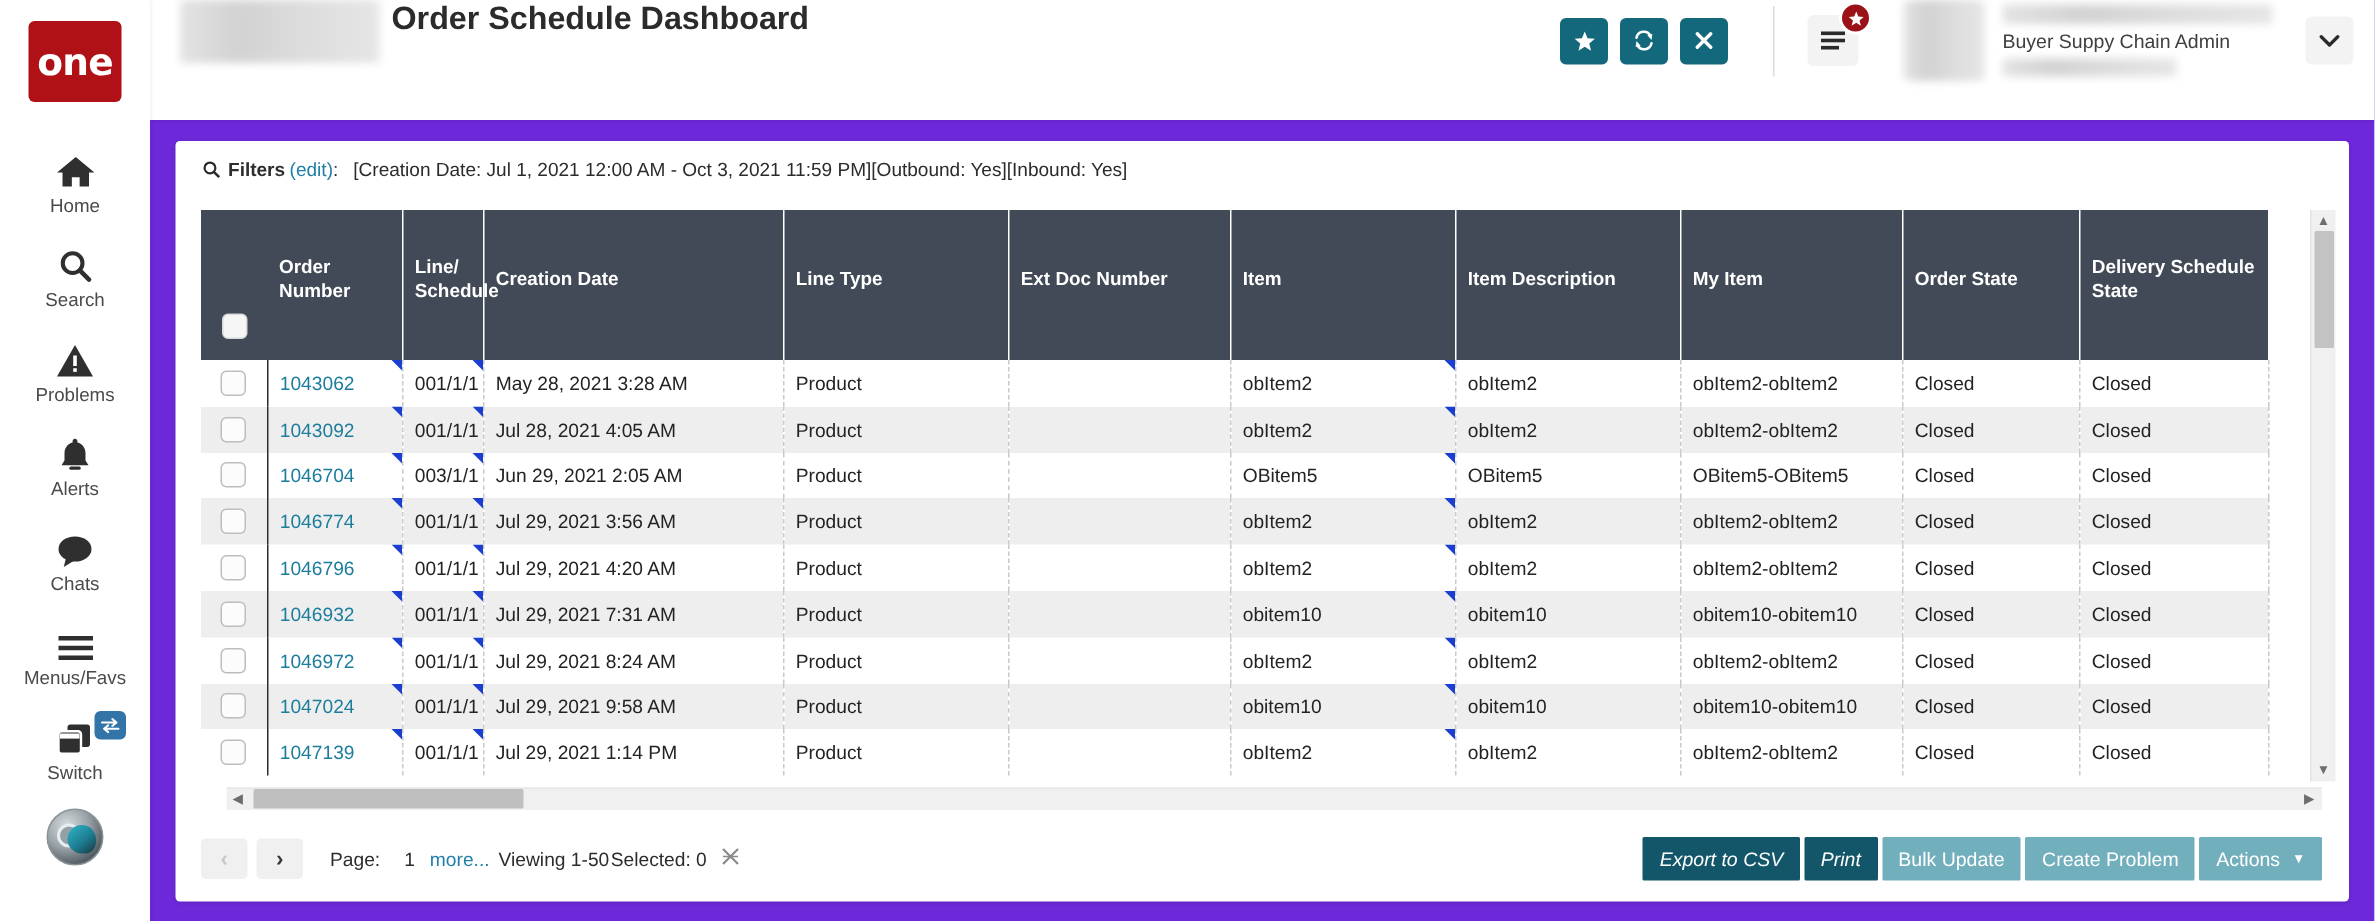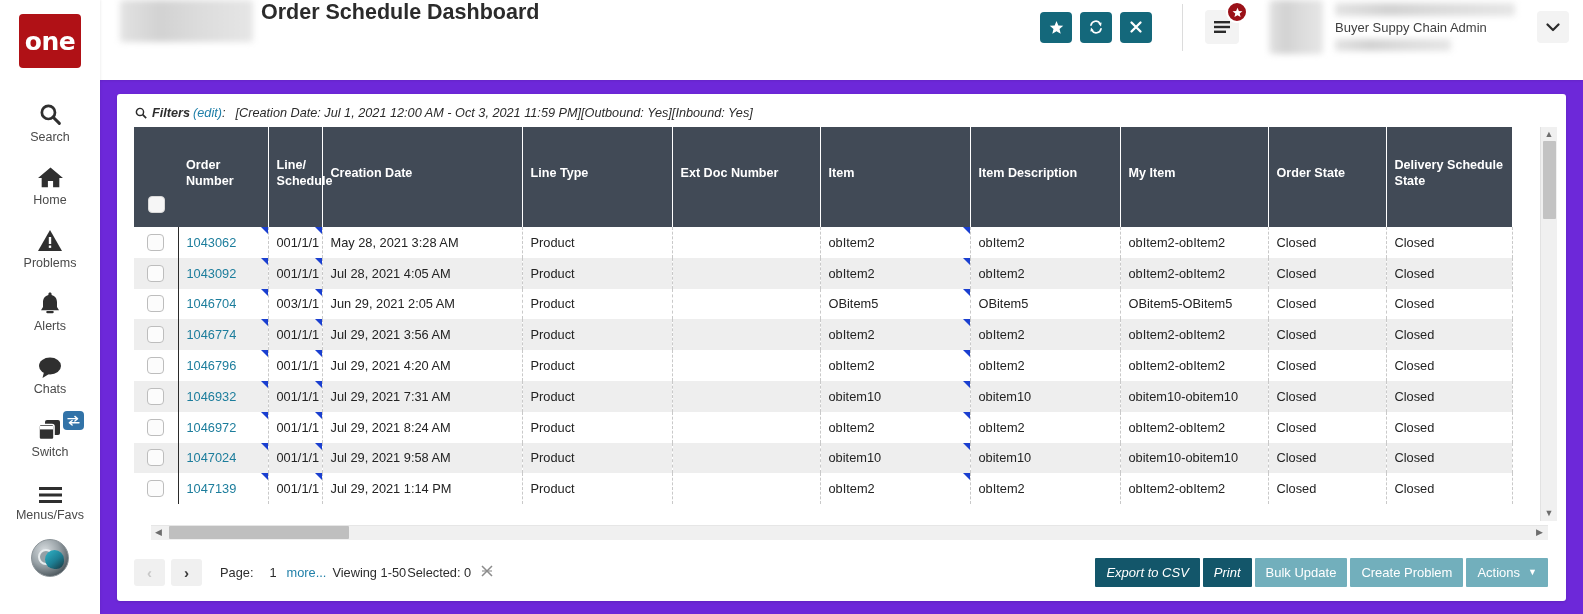--- a/index.html
+++ b/index.html
@@ -115,22 +115,22 @@
   
   .content { padding: 14px 17px 0 17px; flex:1; min-height:0; }
   .card {
     background:#fff; border-radius:3px; height: 507px;
     box-shadow: 0 1px 3px rgba(0,0,0,.12);
     display:flex; flex-direction:column; overflow:hidden;
   }
 
   
   .filterbar {
-    display:flex; align-items:center; padding: 12px 0 7px 18px;
-    font-size: 12.7px; color:#2e2e2e; white-space:nowrap;font-style:italic;
+    display:flex; align-items:center; padding: 12px 0 20px 18px;
+    font-size: 12.7px; color:#2e2e2e; white-space:nowrap;
   }
   .filterbar .flabel { font-weight:700; margin-left:5px; }
   .filterbar .fedit { color:#1f7fa8; margin-left:3px; cursor:pointer; }
   .filterbar .fvals { margin-left: 10px; color:#2b2b2b; }
 
   
   .table-wrap { flex:1; min-height:0; display:flex; flex-direction:column; padding: 0 9px 0 17px; }
   .tbl-outer { flex:1; min-height:0; display:flex; position:relative; }
   .tbl-scroll { flex:1; min-width:0; overflow:hidden; position:relative; }
   table { border-collapse: collapse; width: 1378px; table-layout: fixed; }
@@ -218,35 +218,35 @@
 <div class="app">
 
   <div class="sidebar">
 
     <div class="logo">
       <span>one</span>
     </div>
 
     <div class="nav-item">
       <span class="ico">
+        <svg width="27" height="24" viewBox="0 0 26 22">
+            <path d="M13 1 L25 11 L21.5 11 L21.5 20 L15.5 20 L15.5 14 L10.5 14 L10.5 20 L4.5 20 L4.5 11 L1 11 Z" fill="#2f2f2f"></path>
+          </svg>
+      </span>
+      <span class="lbl">Home</span>
+    </div>
+
+    <div class="nav-item">
+      <span class="ico">
         <svg width="25" height="25" viewBox="0 0 24 24">
             <circle cx="10" cy="10" r="6.3" fill="none" stroke="#2f2f2f" stroke-width="2.6"></circle>
             <line x1="14.6" y1="14.6" x2="20.5" y2="20.5" stroke="#2f2f2f" stroke-width="2.9" stroke-linecap="round"></line>
           </svg>
       </span>
       <span class="lbl">Search</span>
-    </div>
-
-    <div class="nav-item">
-      <span class="ico">
-        <svg width="27" height="24" viewBox="0 0 26 22">
-            <path d="M13 1 L25 11 L21.5 11 L21.5 20 L15.5 20 L15.5 14 L10.5 14 L10.5 20 L4.5 20 L4.5 11 L1 11 Z" fill="#2f2f2f"></path>
-          </svg>
-      </span>
-      <span class="lbl">Home</span>
     </div>
 
     <div class="nav-item">
       <span class="ico">
         <svg width="26" height="24" viewBox="0 0 26 24">
             <path d="M13 1 L25 22 L1 22 Z" fill="#2f2f2f"></path>
             <rect x="11.8" y="8" width="2.4" height="7" fill="#fff"></rect>
             <rect x="11.8" y="16.5" width="2.4" height="2.4" fill="#fff"></rect>
           </svg>
       </span>
@@ -268,44 +268,44 @@
         <svg width="26" height="23" viewBox="0 0 26 23">
             <ellipse cx="13" cy="10" rx="11" ry="8.4" fill="#2f2f2f"></ellipse>
             <path d="M7 16 L5.5 22 L12 18 Z" fill="#2f2f2f"></path>
           </svg>
       </span>
       <span class="lbl">Chats</span>
     </div>
 
     <div class="nav-item">
       <span class="ico">
+        <svg width="27" height="20" viewBox="0 0 27 20">
+            <rect x="2" y="2" width="23" height="3" fill="#2f2f2f"></rect>
+            <rect x="2" y="8.5" width="23" height="3" fill="#2f2f2f"></rect>
+            <rect x="2" y="15" width="23" height="3" fill="#2f2f2f"></rect>
+          </svg>
+      </span>
+      <span class="lbl">Menus/Favs</span>
+    </div>
+
+    <div class="nav-item">
+      <span class="ico">
         <svg width="27" height="24" viewBox="0 0 27 24">
             <rect x="8" y="2" width="15" height="15" rx="2" fill="#2f2f2f"></rect>
             <rect x="2" y="6.5" width="15" height="15" rx="2" fill="#2f2f2f" stroke="#fff" stroke-width="1.6"></rect>
             <rect x="3" y="8" width="13" height="3.4" fill="#fff"></rect>
           </svg>
       </span>
       <span class="switch-badge">
         <svg width="13" height="11" viewBox="0 0 14 12">
             <path d="M1 4 H11 M8.5 1.5 L11.5 4 L8.5 6.5" fill="none" stroke="#fff" stroke-width="1.5" stroke-linecap="round" stroke-linejoin="round"></path>
             <path d="M13 8.5 H3 M5.5 6 L2.5 8.5 L5.5 11" fill="none" stroke="#fff" stroke-width="1.5" stroke-linecap="round" stroke-linejoin="round"></path>
           </svg>
       </span>
       <span class="lbl">Switch</span>
-    </div>
-
-    <div class="nav-item">
-      <span class="ico">
-        <svg width="27" height="20" viewBox="0 0 27 20">
-            <rect x="2" y="2" width="23" height="3" fill="#2f2f2f"></rect>
-            <rect x="2" y="8.5" width="23" height="3" fill="#2f2f2f"></rect>
-            <rect x="2" y="15" width="23" height="3" fill="#2f2f2f"></rect>
-          </svg>
-      </span>
-      <span class="lbl">Menus/Favs</span>
     </div>
 
     <div class="avatar-orb"></div>
   </div>
 
   <div class="main">
 
     <div class="topbar">
       <div class="redact logo-redact"></div>
       <div class="page-title">Order Schedule Dashboard</div>

